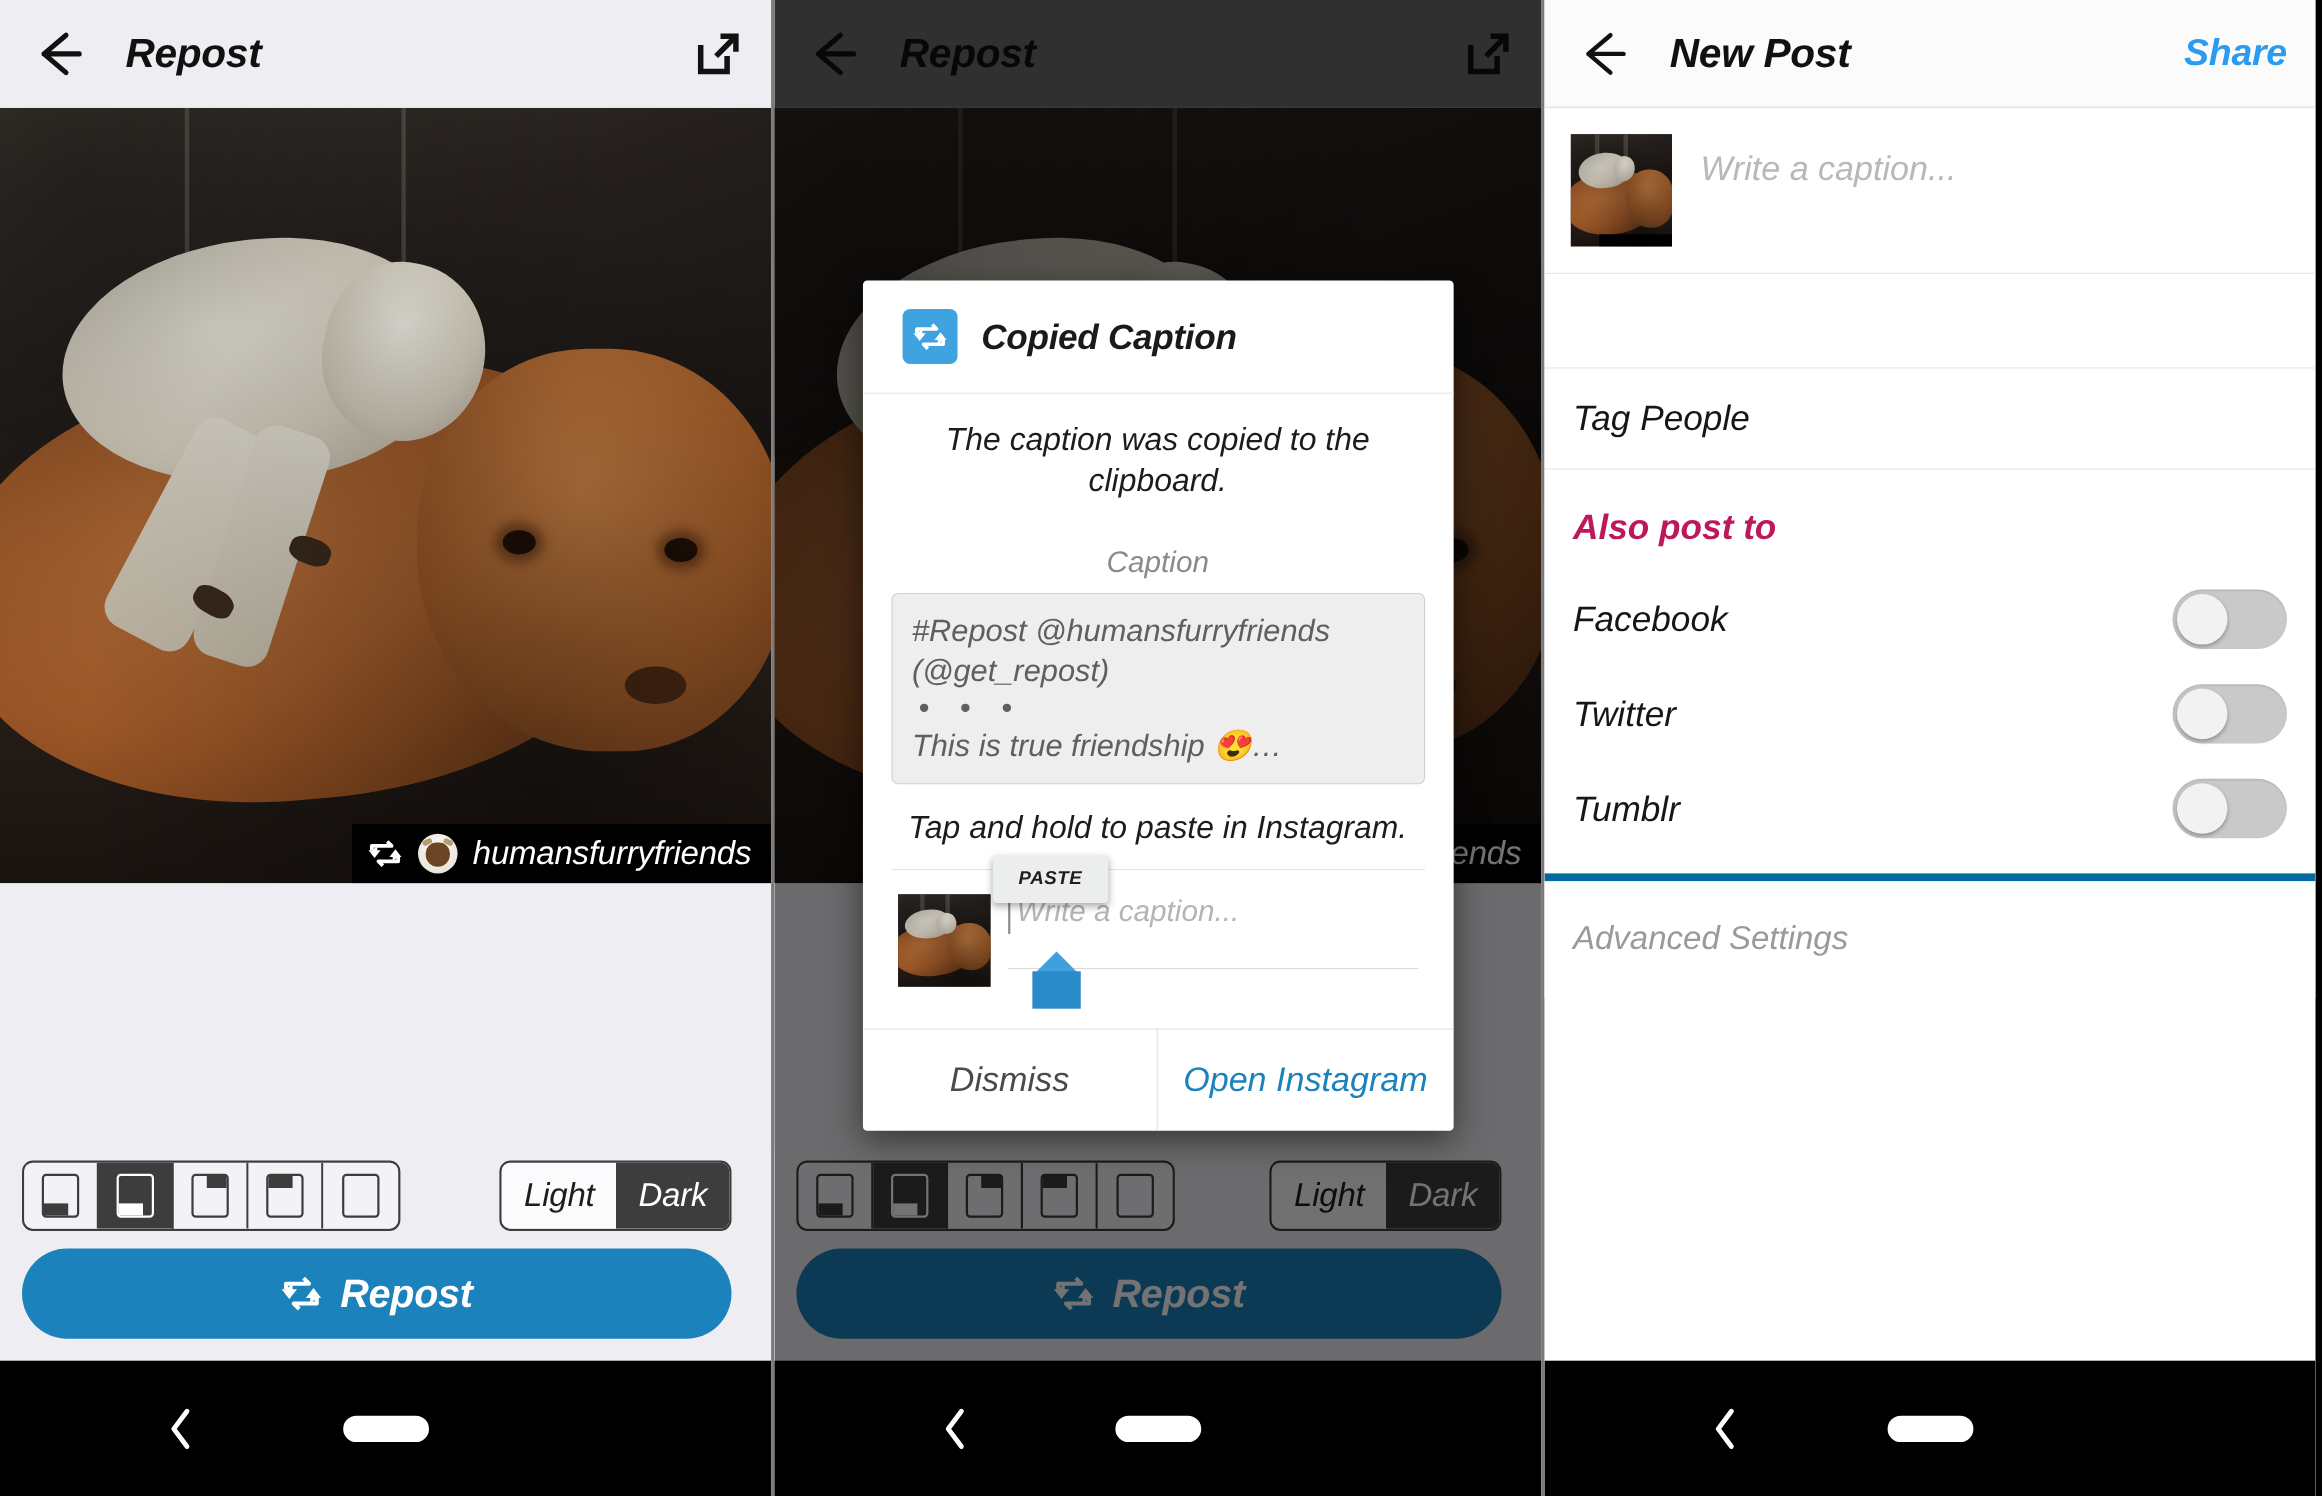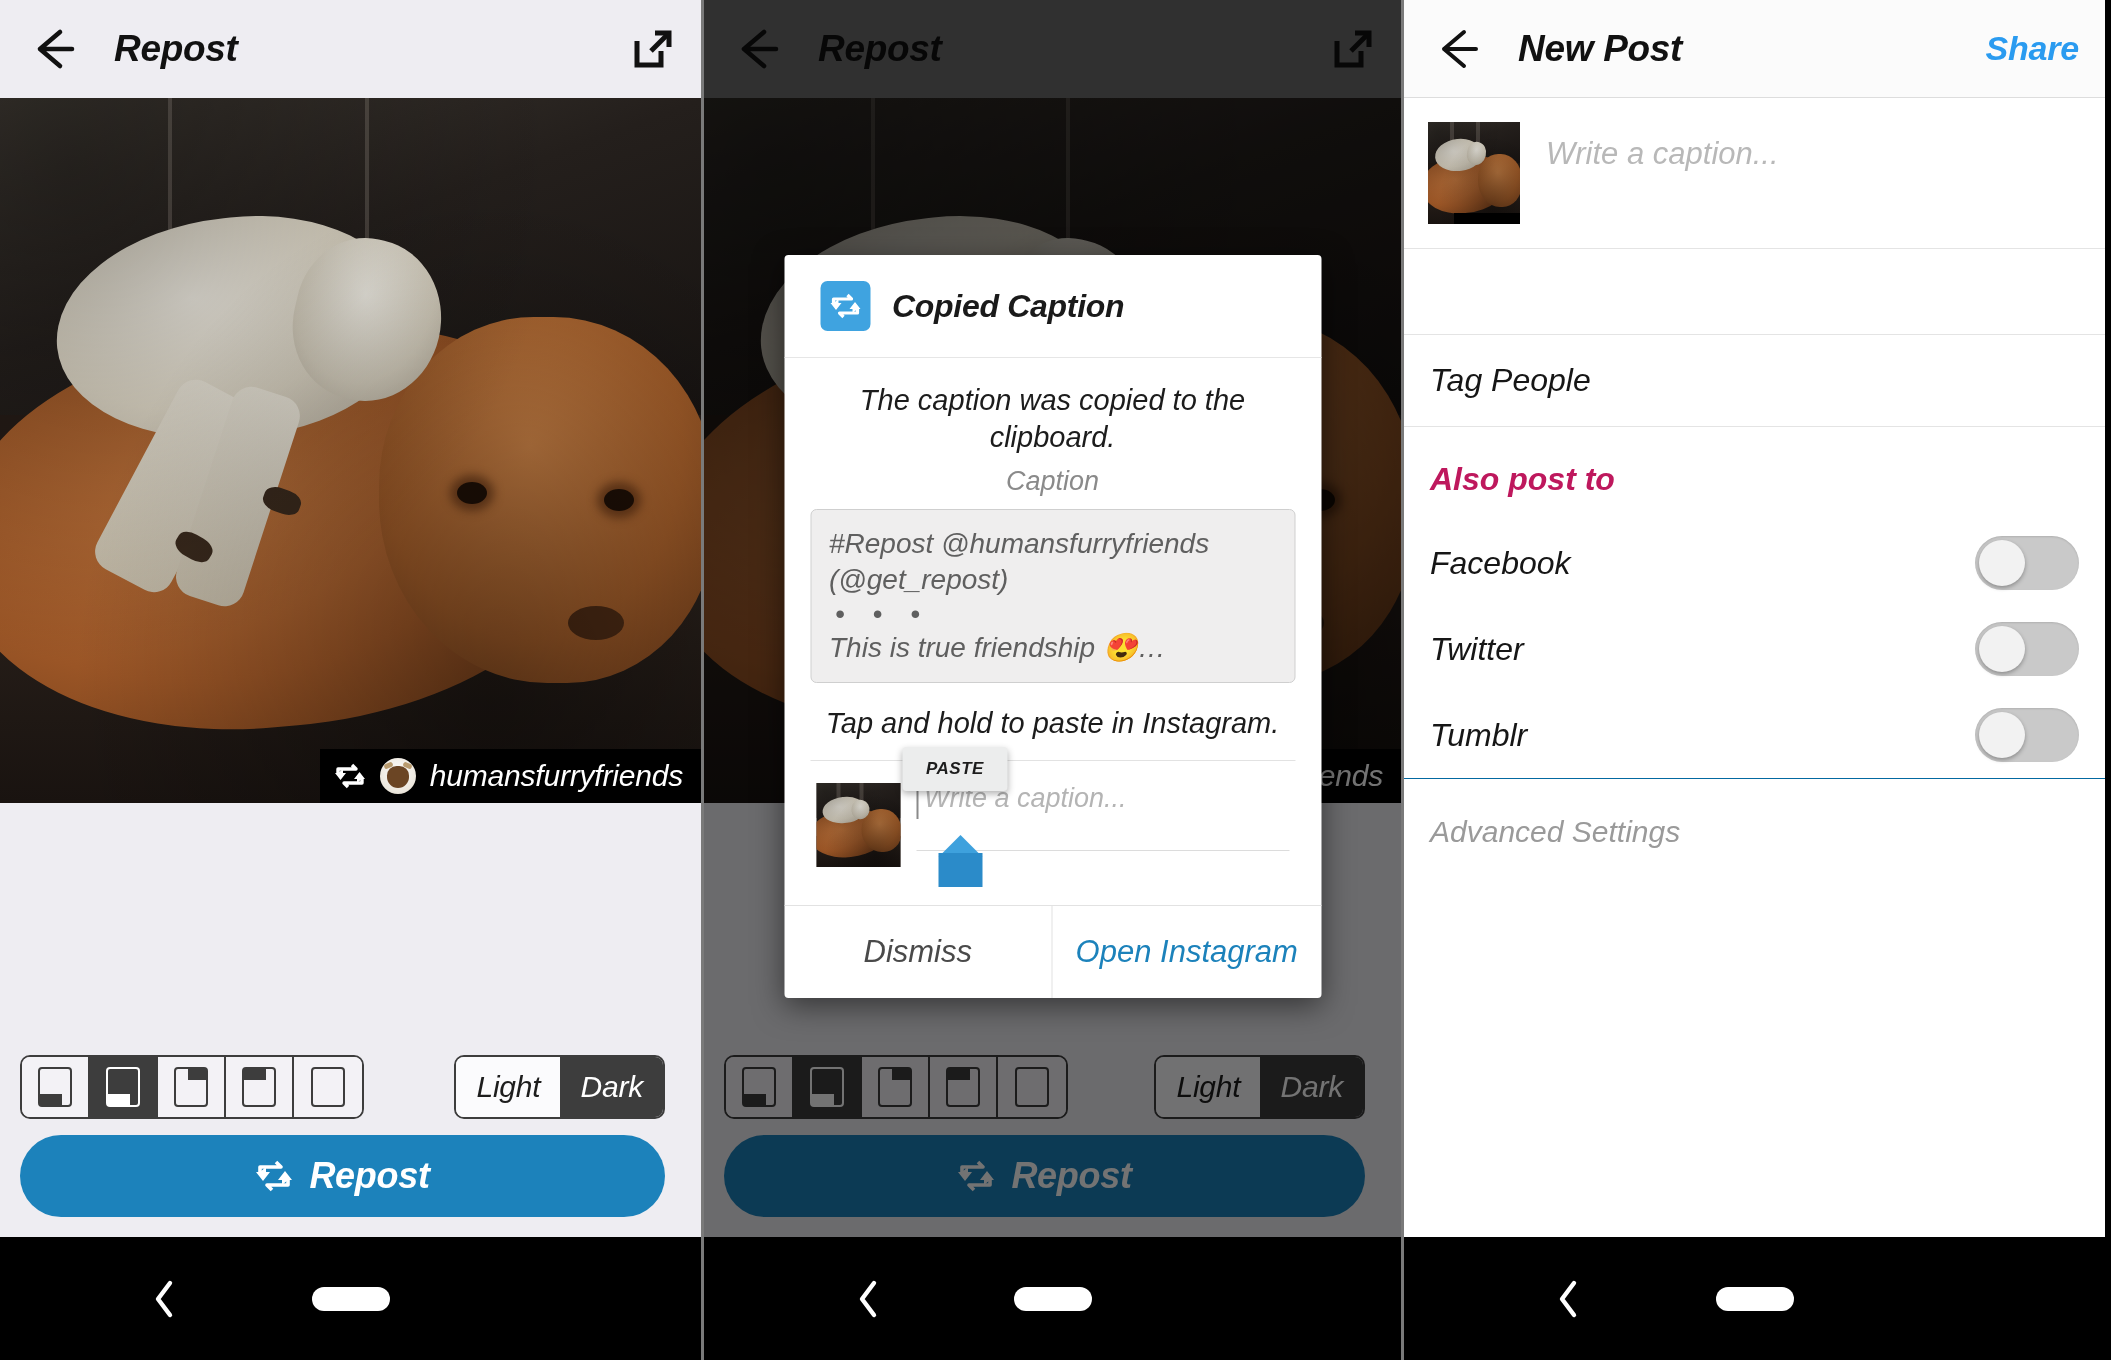--- a/index.html
+++ b/index.html
@@ -203,21 +203,21 @@
     width: 50px; height: 50px; border-radius: 7px; background: #3fa3e0;
     display: flex; align-items: center; justify-content: center; flex: 0 0 auto;
   }
   .dlg-icon svg { width: 32px; height: 28px; }
   .dlg-title { font-size: 32px; font-weight: 700; color: #1a1a1a; letter-spacing: -0.3px; }
   .dlg-body { padding: 24px 26px 10px 26px; }
   .dlg-msg {
     font-size: 29px; color: #1c1c1c; text-align: center; line-height: 1.28;
   }
   .dlg-caption-label {
-    font-size: 27px; color: #8a8a8a; text-align: center; margin-top: 10px;
+    font-size: 27px; color: #8a8a8a; text-align: center; margin-top: 40px;
   }
   .cap-box {
     margin-top: 12px; border: 1px solid #cfcfcf; border-radius: 6px;
     background: #efeeee; padding: 16px 18px;
   }
   .cap-line { font-size: 28px; color: #5f5f5f; line-height: 1.28; }
   .cap-dots { font-size: 28px; color: #5f5f5f; letter-spacing: 10px; padding-left: 6px; }
   .dlg-tap {
     font-size: 29px; color: #1c1c1c; text-align: center; margin-top: 24px;
   }
@@ -298,21 +298,21 @@
   .p3-toggle-label { font-size: 32px; color: #161616; }
   .switch {
     width: 104px; height: 54px; border-radius: 27px; background: #c9c9c9;
     position: relative; box-shadow: inset 0 1px 2px rgba(0,0,0,.12);
   }
   .switch-knob {
     position: absolute; left: 4px; top: 4px; width: 46px; height: 46px;
     border-radius: 50%; background: #f2f2f2; box-shadow: 0 2px 4px rgba(0,0,0,.3);
   }
   .p3-advanced {
-    border-top: 1px solid #0369a1; padding: 36px 26px; font-size: 30px; color: #9a9a9a;
+    border-top: 7px solid #0369a1; padding: 36px 26px; font-size: 30px; color: #9a9a9a; margin-top: 16px;
   }
 </style>
 </head>
 <body>
 
 <div class="screens">
 
   <div class="panel panel-1">
 
     <div class="appbar">

